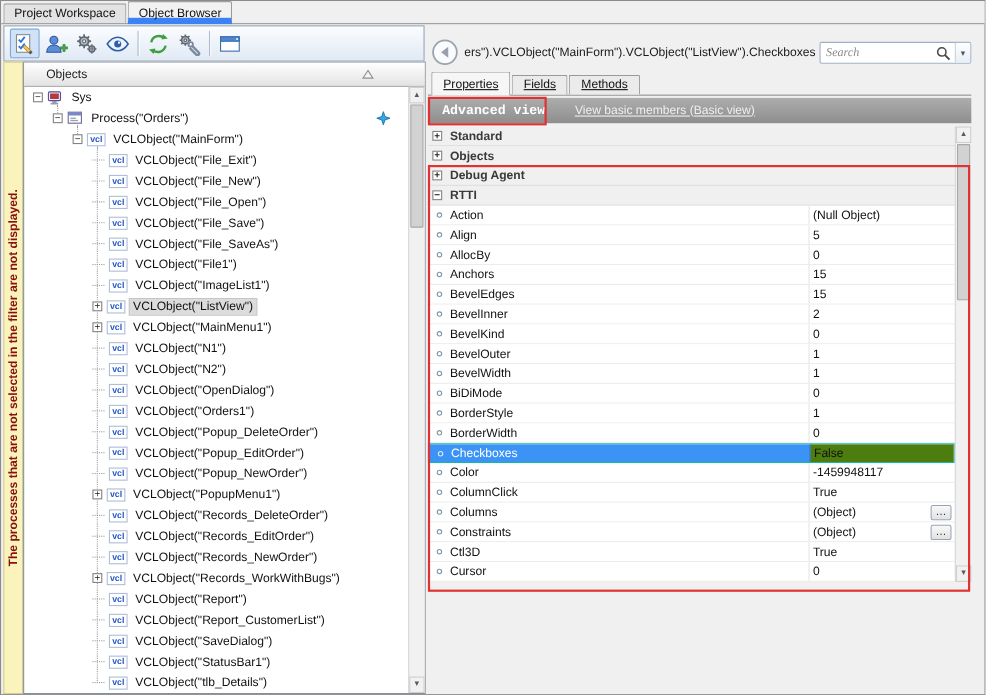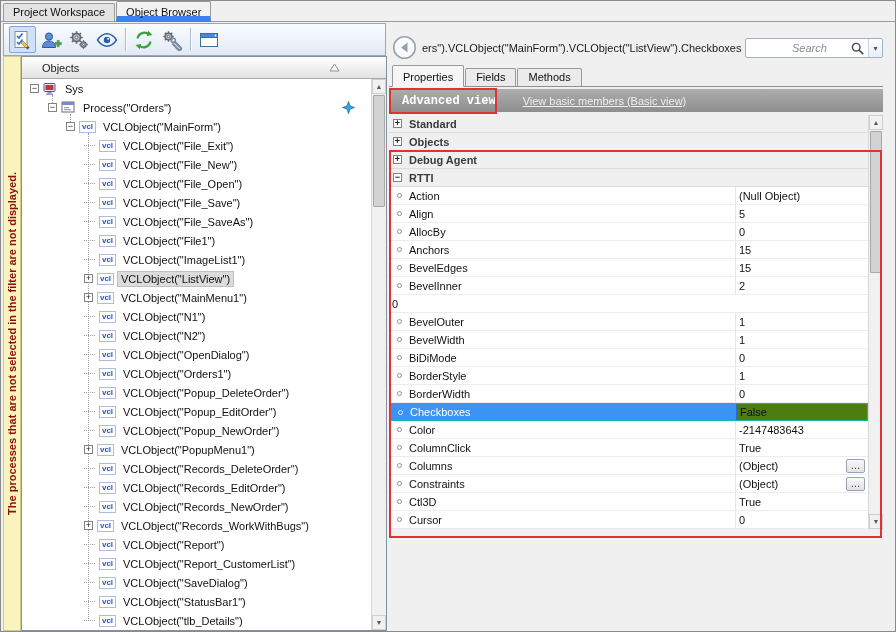--- a/index.html
+++ b/index.html
@@ -72,32 +72,32 @@
 
   
   .right-panel { position:absolute; left:388px; top:21px; width:508px; height:611px; }
   .back-btn { position:absolute; left:3px; top:13px; width:25px; height:25px; }
   .obj-path { position:absolute; left:33px; top:20px; width:320px; color:#1a1a1a;
               white-space:nowrap; overflow:hidden; }
   .search-box { position:absolute; left:356px; top:16px; width:138px; height:20px;
                 background:#fff; border:1px solid #9fb1c5; border-radius:2px;
                 display:flex; align-items:center; }
   .search-input { flex:1; min-width:0; border:none; outline:none; font-size:11px;
-                  padding-left:5px; font-family:Liberation Sans, sans-serif; background:transparent;margin-left:41px; }
+                  padding-left:5px; font-family:Liberation Serif, serif; background:transparent; }
   .search-input::placeholder { font-style:italic; color:#8a8a8a; }
   .search-mag { flex:0 0 auto; margin-right:3px; }
   .search-dd { flex:0 0 14px; height:18px; border-left:1px solid #c9d4e0; display:flex;
                align-items:center; justify-content:center; font-size:8px; color:#4a5a6a;
                background:linear-gradient(#fefefe,#e8eef5); }
 
   .member-tabs { position:absolute; left:0; top:43px; width:494px; height:22px;
                  border-bottom:1px solid #8f8f8f; display:flex; align-items:flex-end;
                  padding-left:3px; }
   .mtab { border:1px solid #9a9a9a; border-bottom:none; background:#ebebeb;
-          padding:2px 10px 2px; height:18px; margin-right:1px; border-radius:2px 2px 0 0; }
+          padding:2px 10px 2px; height:18px; margin-right:1px; border-radius:2px 2px 0 0;text-decoration:underline; }
   .mtab.active { background:#f6f6f6; height:22px; padding-top:5px; margin-bottom:-1px;
                  border-bottom:1px solid #f6f6f6; position:relative; z-index:2; }
 
   .view-bar { position:absolute; left:0; top:67px; width:494px; height:23px;
               background:linear-gradient(#adadad,#8e8e8e); display:flex; align-items:center; }
   .adv-label { color:#fff; font-weight:bold; font-size:12px; padding:0 13px;font-family:Liberation Mono, monospace; }
   .basic-link { color:#efefef; text-decoration:underline; margin-left:14px; cursor:pointer;text-align:center; }
 
   
   .grid { position:absolute; left:0; top:93px; width:479px; height:414px; background:#fff; }
@@ -483,20 +483,24 @@
         <div class="grid-row">
           <div class="cell-name">
             <span class="bullet"></span>
             <span>BevelInner</span>
           </div>
           <div class="cell-value">
             <span>2</span>
           </div>
         </div>
         <div class="grid-row">
+          <div class="cell-name">
+            <span class="bullet"></span>
+            <span>BevelKind</span>
+          </div>
           <div class="cell-value">
             <span>0</span>
           </div>
         </div>
         <div class="grid-row">
           <div class="cell-name">
             <span class="bullet"></span>
             <span>BevelOuter</span>
           </div>
           <div class="cell-value">
@@ -547,21 +551,21 @@
           <div class="cell-value">
             <span>False</span>
           </div>
         </div>
         <div class="grid-row">
           <div class="cell-name">
             <span class="bullet"></span>
             <span>Color</span>
           </div>
           <div class="cell-value">
-            <span>-2147483643</span>
+            <span>-1459948117</span>
           </div>
         </div>
         <div class="grid-row">
           <div class="cell-name">
             <span class="bullet"></span>
             <span>ColumnClick</span>
           </div>
           <div class="cell-value">
             <span>True</span>
           </div>

